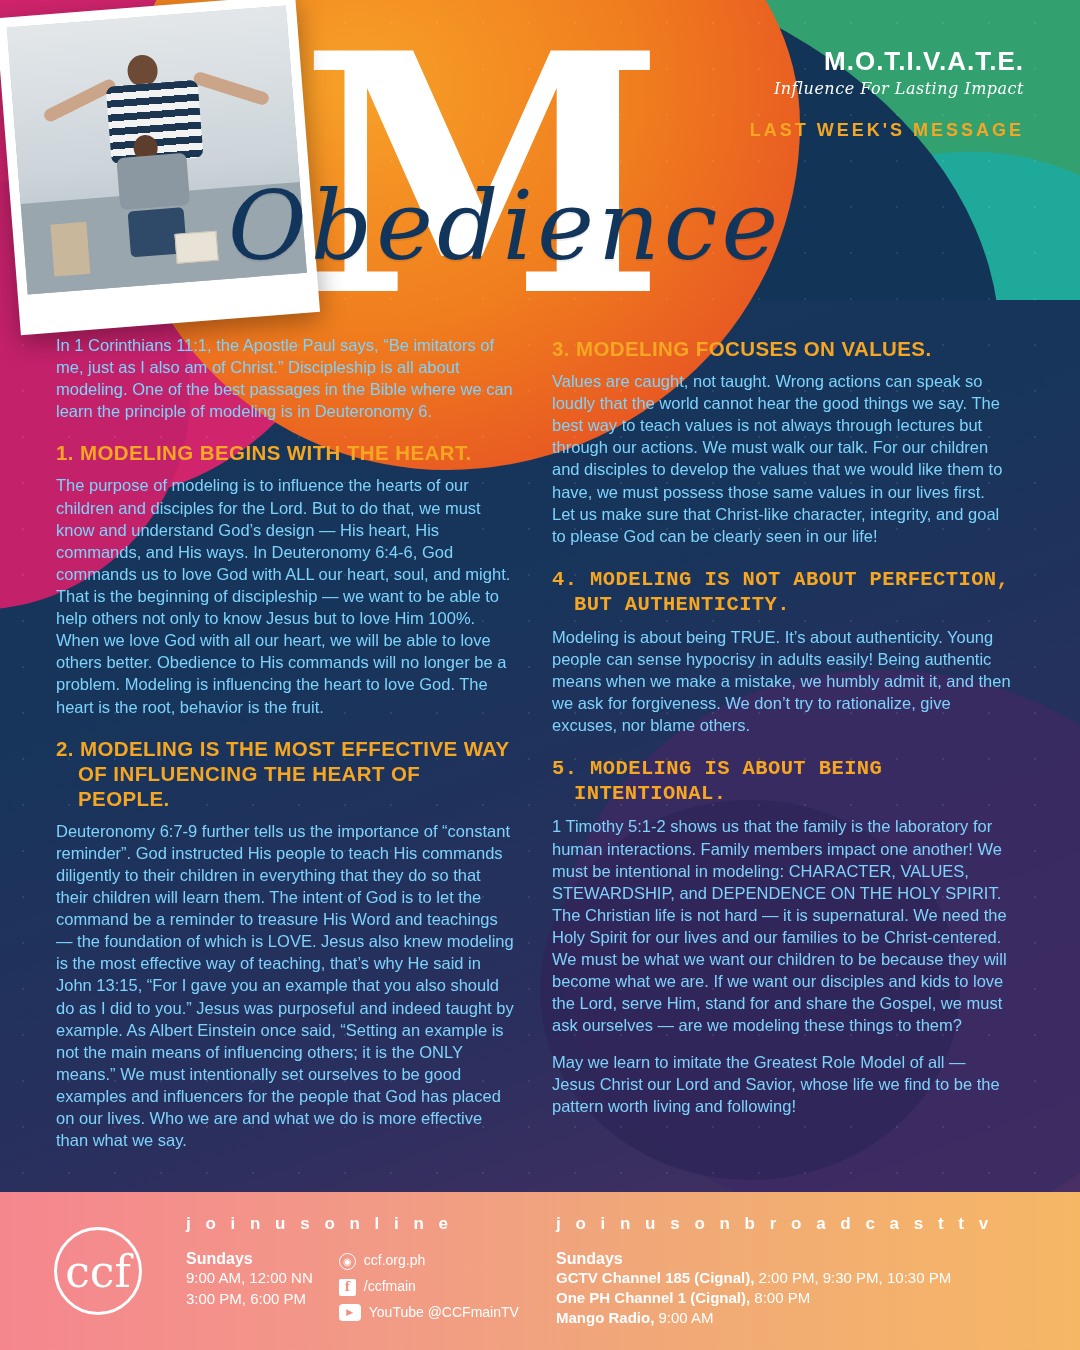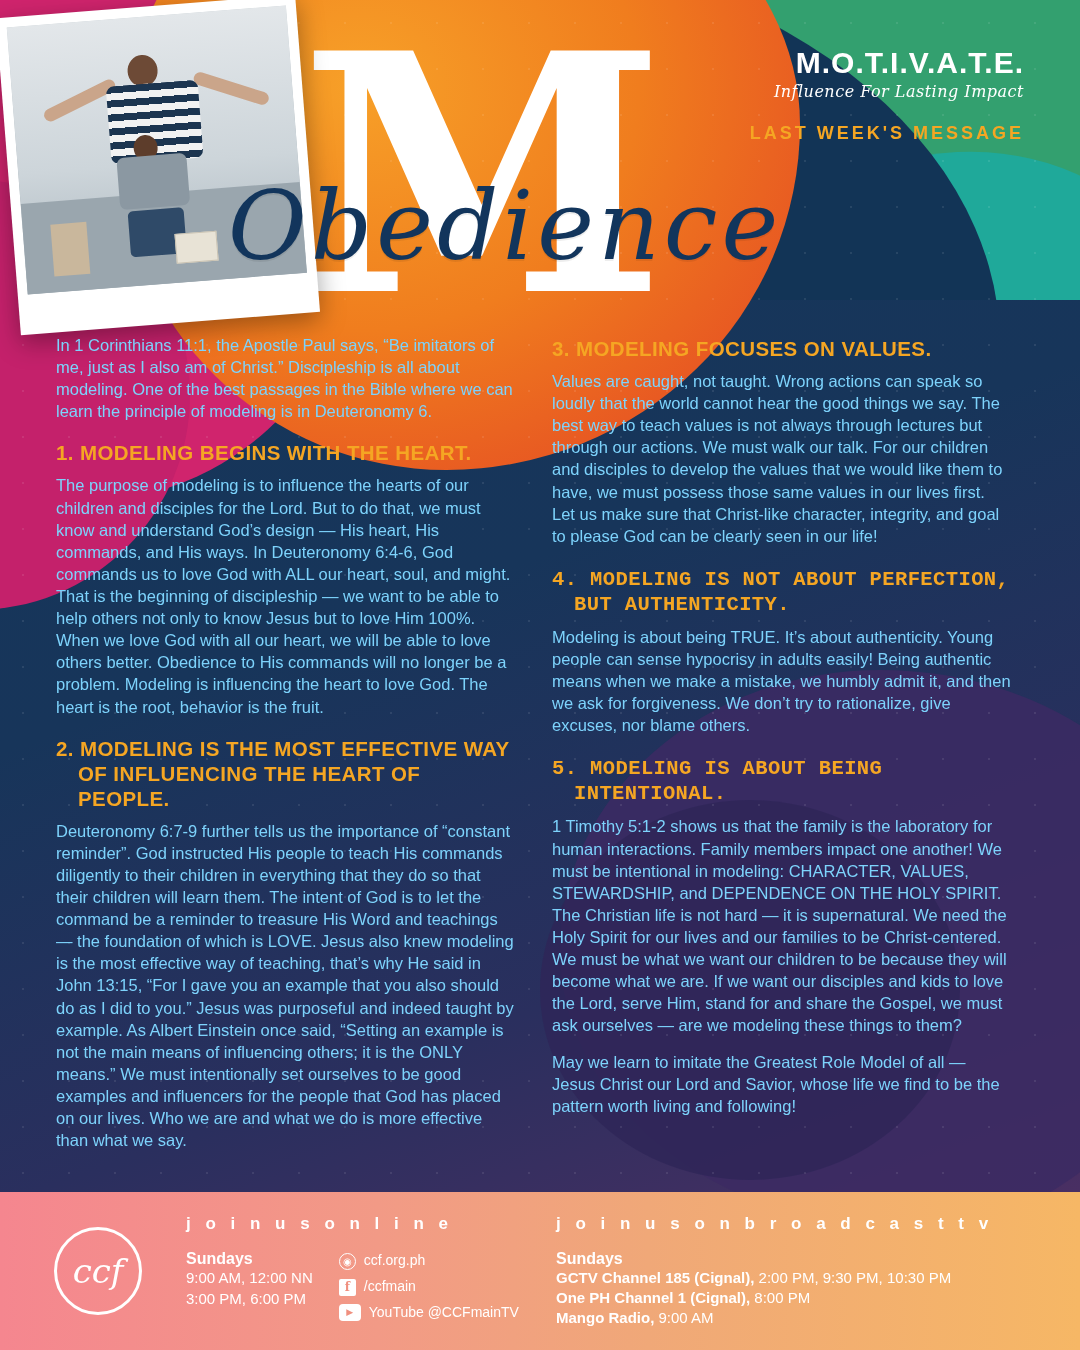--- a/index.html
+++ b/index.html
@@ -117,21 +117,21 @@
   .ph-kid-head { position:absolute; left:46%; top:44%; width:24px; height:26px; border-radius:50%; background:#5d3d2b; transform:translateX(-50%); }
   .ph-kid-body { position:absolute; left:48%; top:52%; width:70px; height:52px; transform:translateX(-50%); background:#8b98a2; border-radius:7px; }
   .ph-kid-legs { position:absolute; left:48%; top:72%; width:56px; height:46px; transform:translateX(-50%); background:#2f4a68; border-radius:5px; }
   .ph-box { position:absolute; left:54%; bottom:7%; width:42px; height:30px; background:#e8e3d6; border:1px solid #c9c2b2; }
   .ph-box2 { position:absolute; left:10%; bottom:6%; width:36px; height:52px; background:#c9b79c; }
 
   .brand {
     position: absolute; right: 56px; top: 46px; text-align: right; z-index: 7;
   }
   .brand-main {
-    color: #fff; font-size: 30px; font-weight: bold; letter-spacing: 1px;
+    color: #fff; font-size: 26px; font-weight: bold; letter-spacing: 1px;
   }
   .brand-sub {
     color: #fff; font-family: "DejaVu Serif", serif; font-style: italic;
     font-size: 16px; letter-spacing: .5px; margin-top: 2px;
   }
   .brand-tag {
     color: #f5a623; font-size: 18px; font-weight: bold; letter-spacing: 3px;
     margin-top: 22px;
   }
 
@@ -168,21 +168,21 @@
 
   
   .footer {
     position: absolute; left: 0; bottom: 0; width: 1080px; height: 158px;
     background: linear-gradient(90deg,#f5868f 0%, #f29a86 35%, #f0a878 60%, #f6b765 100%);
     z-index: 9; display: flex; align-items: center; padding: 0 54px;
   }
   .ccf-logo {
     width: 88px; height: 88px; border: 3px solid #fff; border-radius: 50%;
     display: flex; align-items: center; justify-content: center;
-    color: #fff; font-family: "DejaVu Serif", serif; font-size: 34px; font-style: italic;
+    color: #fff; font-family: "DejaVu Serif", serif; font-size: 44px; 
     margin-right: 44px; flex: none; text-align: center;
   }
   .f-col { color: #fff; }
   .f-col.online { width: 370px; }
   .f-title {
     font-size: 17px; letter-spacing: 5px; font-weight: bold; margin-bottom: 16px;
   }
   .f-row { display: flex; gap: 26px; }
   .f-sub { font-size: 16px; font-weight: bold; }
   .f-line { font-size: 15px; line-height: 1.35; }

